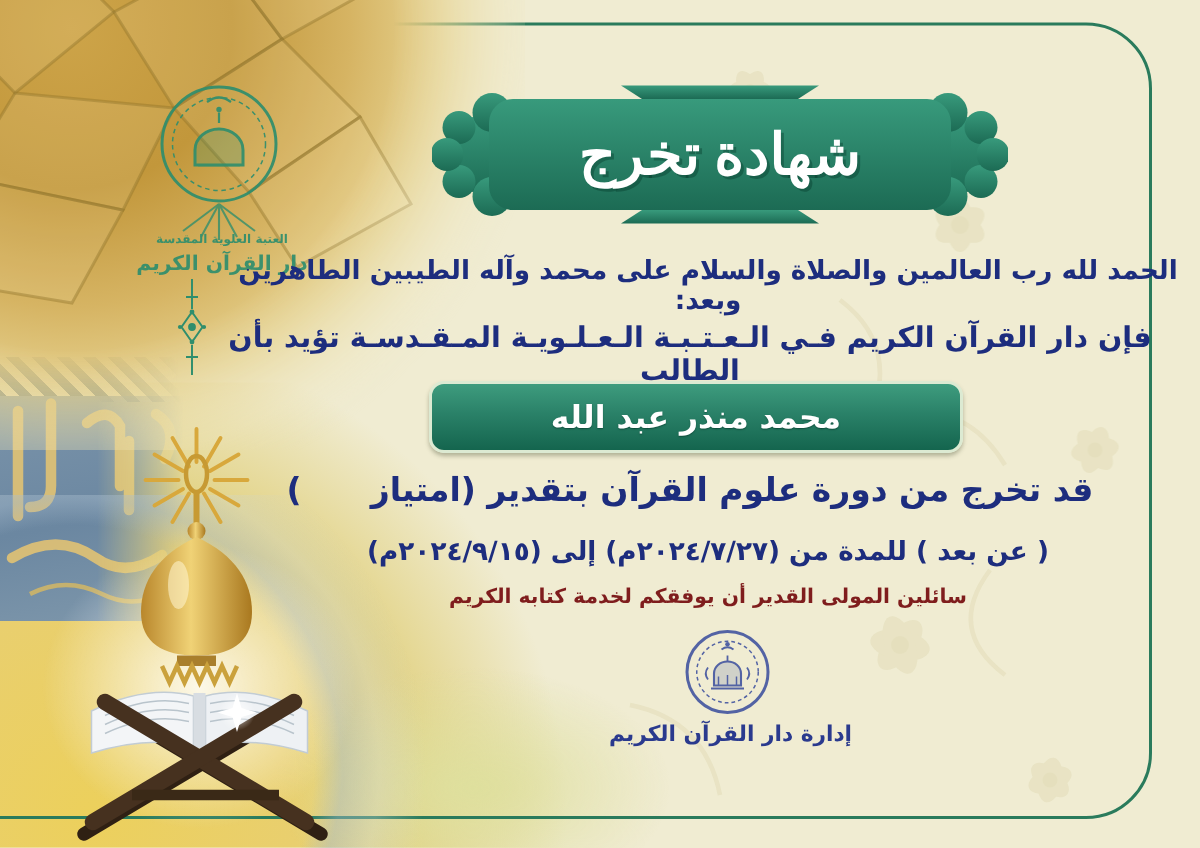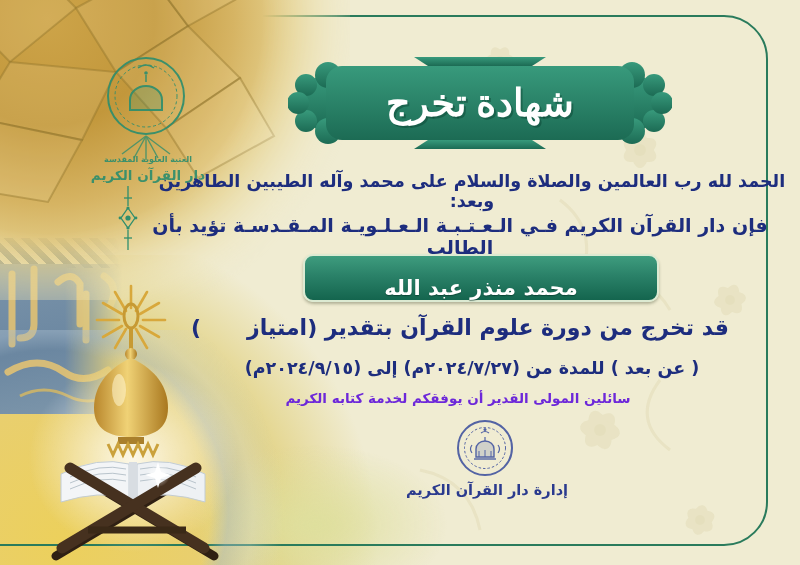--- a/index.html
+++ b/index.html
@@ -67,30 +67,30 @@
 
   
   .divider{left:116px;top:186px;width:24px;height:64px;z-index:6;}
 
   
   .navy{color:#1d2d7e;font-weight:700;direction:rtl;text-align:center;z-index:7;}
   .line1{left:152px;top:171px;width:640px;font-size:17.5px;}
   .line2{left:140px;top:214px;width:640px;font-size:19px;}
   .grad-line{left:140px;top:315px;width:640px;font-size:22px;white-space:pre;}
   .period-line{left:152px;top:358px;width:640px;font-size:17.5px;}
-  .dua-line{left:138px;top:390px;width:640px;font-size:13.5px;color:#6d28d9;}
+  .dua-line{left:152px;top:390px;width:640px;font-size:13.5px;color:#7f1d1d;}
   .footer-line{left:287px;top:482px;width:400px;font-size:14.5px;color:#2a3a8e;text-align:center;}
 
   
   .name-pill{
-    left:303px;top:254px;width:352px;height:44px;z-index:7;
+    left:286px;top:254px;width:352px;height:44px;z-index:7;
     background:linear-gradient(#3e9c7e 0%,#2a8168 45%,#14654e 100%);
     border:2px solid #dcead2;border-radius:10px;
     box-shadow:0 2px 3px rgba(60,70,40,.35);
-    display:flex;align-items:flex-end;justify-content:center;
+    display:flex;align-items:center;justify-content:center;
   }
   .name-pill span{
     color:#ffffff;font-size:21px;font-weight:700;direction:rtl;
     text-shadow:0 1px 1px rgba(0,40,30,.5);
   }
 
   
   .seal{left:452px;top:419px;width:66px;height:61px;z-index:7;opacity:.88;}
 
   

